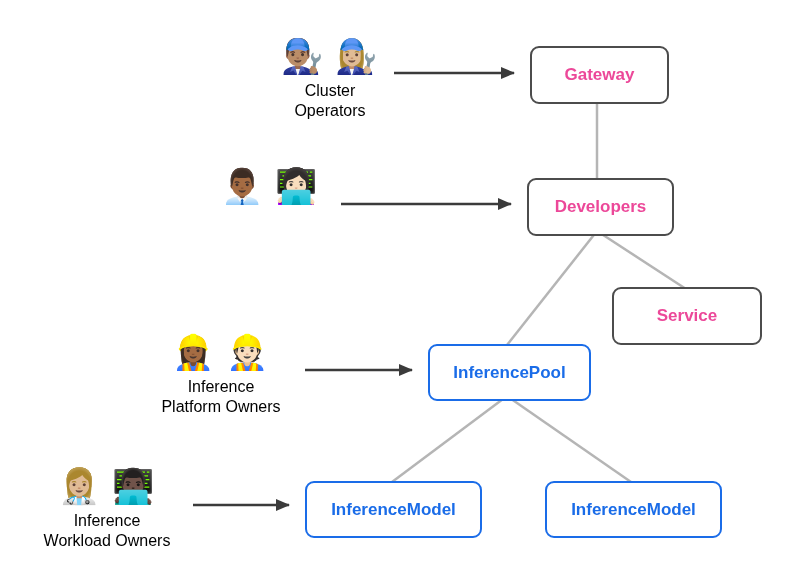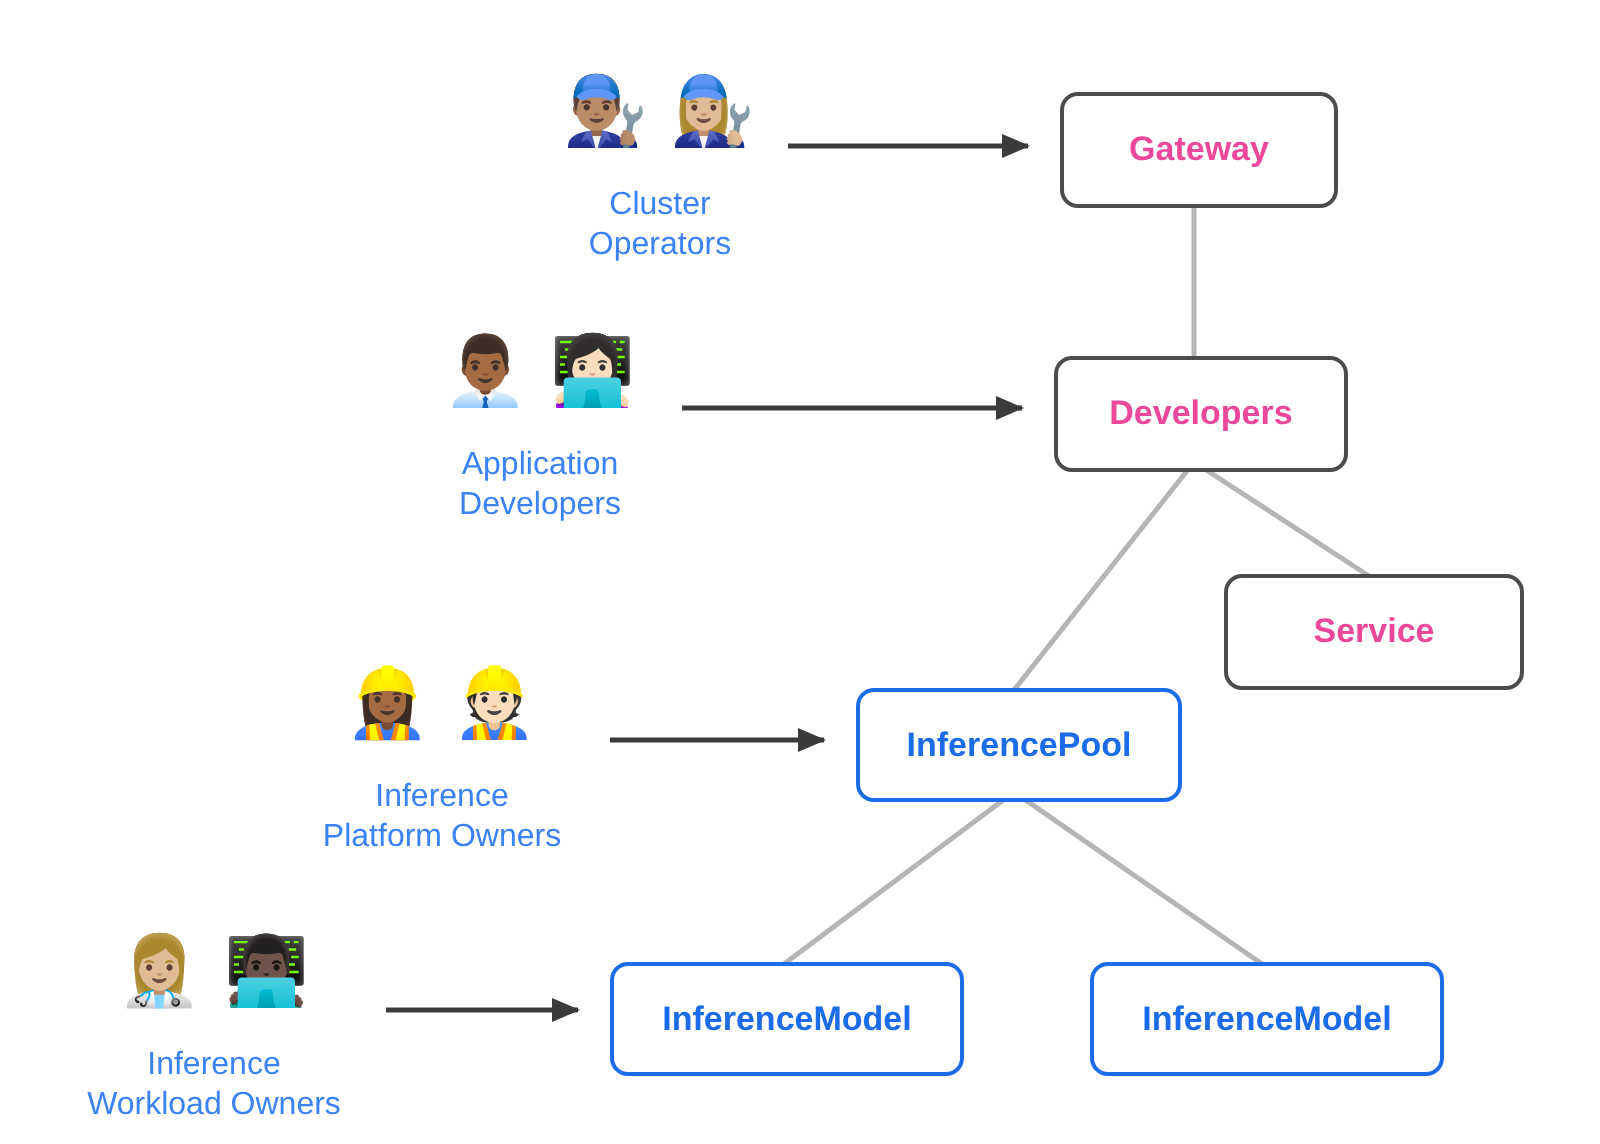--- a/index.html
+++ b/index.html
@@ -15,21 +15,21 @@
   .node {
     position:absolute; display:flex; align-items:center; justify-content:center;
     background:#ffffff; border-radius:9px;
     font-weight:700; font-size:17px; color:#2d2d2d;
   }
   .node.core { border:2.5px solid var(--core_border,#4c4c4c); color:#ec4899; }
   .node.blue { border:2.5px solid var(--accent_blue,#1a6ce8); color:var(--accent_blue,#1a6ce8); }
 
   .actor { position:absolute; width:180px; text-align:center; }
   .actor .emojis { font-size:34px; line-height:1.2; white-space:nowrap; letter-spacing:1px; }
-  .actor .label  { margin-top:16px; font-size:16px; line-height:20px; color:#3b82f6; white-space:pre-line; }
+  .actor .label  { margin-top:4px; font-size:16px; line-height:20px; color:#000000; white-space:pre-line; }
 </style>
 </head>
 <body>
 
 <div class="canvas">
 
   <svg class="layer" viewBox="0 0 800 572">
     <defs>
       <marker id="ah" markerUnits="userSpaceOnUse" markerWidth="15" markerHeight="13" refX="13" refY="6" orient="auto">
         <path class="ah-fill" d="M0,0 L14,6 L0,12 Z"></path>
@@ -73,22 +73,20 @@
   </div>
 
   <div class="actor" style="left:240px; top:36px;">
     <div class="emojis">👨🏽‍🔧 👩🏼‍🔧</div>
     <div class="label">Cluster
 Operators</div>
   </div>
 
   <div class="actor" style="left:180px; top:166px;">
     <div class="emojis">👨🏾‍💼 👩🏻‍💻</div>
-    <div class="label">Application
-Developers</div>
   </div>
 
   <div class="actor" style="left:131px; top:332px;">
     <div class="emojis">👷🏾‍♀️ 👷🏻</div>
     <div class="label">Inference
 Platform Owners</div>
   </div>
 
   <div class="actor" style="left:17px; top:466px;">
     <div class="emojis">👩🏼‍⚕️ 👨🏿‍💻</div>

